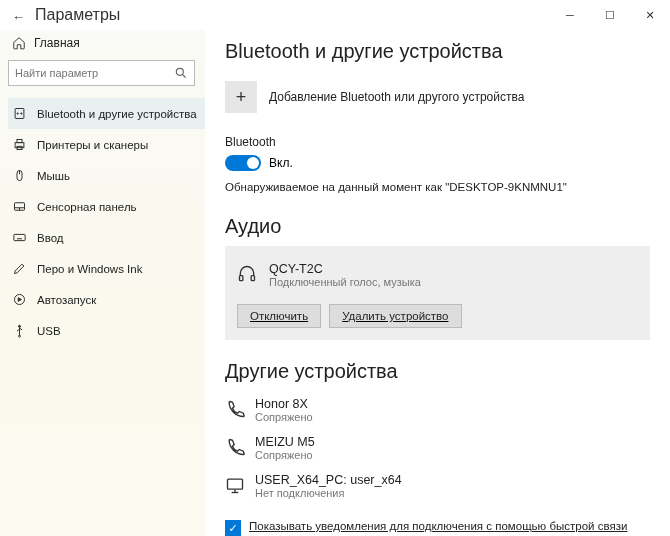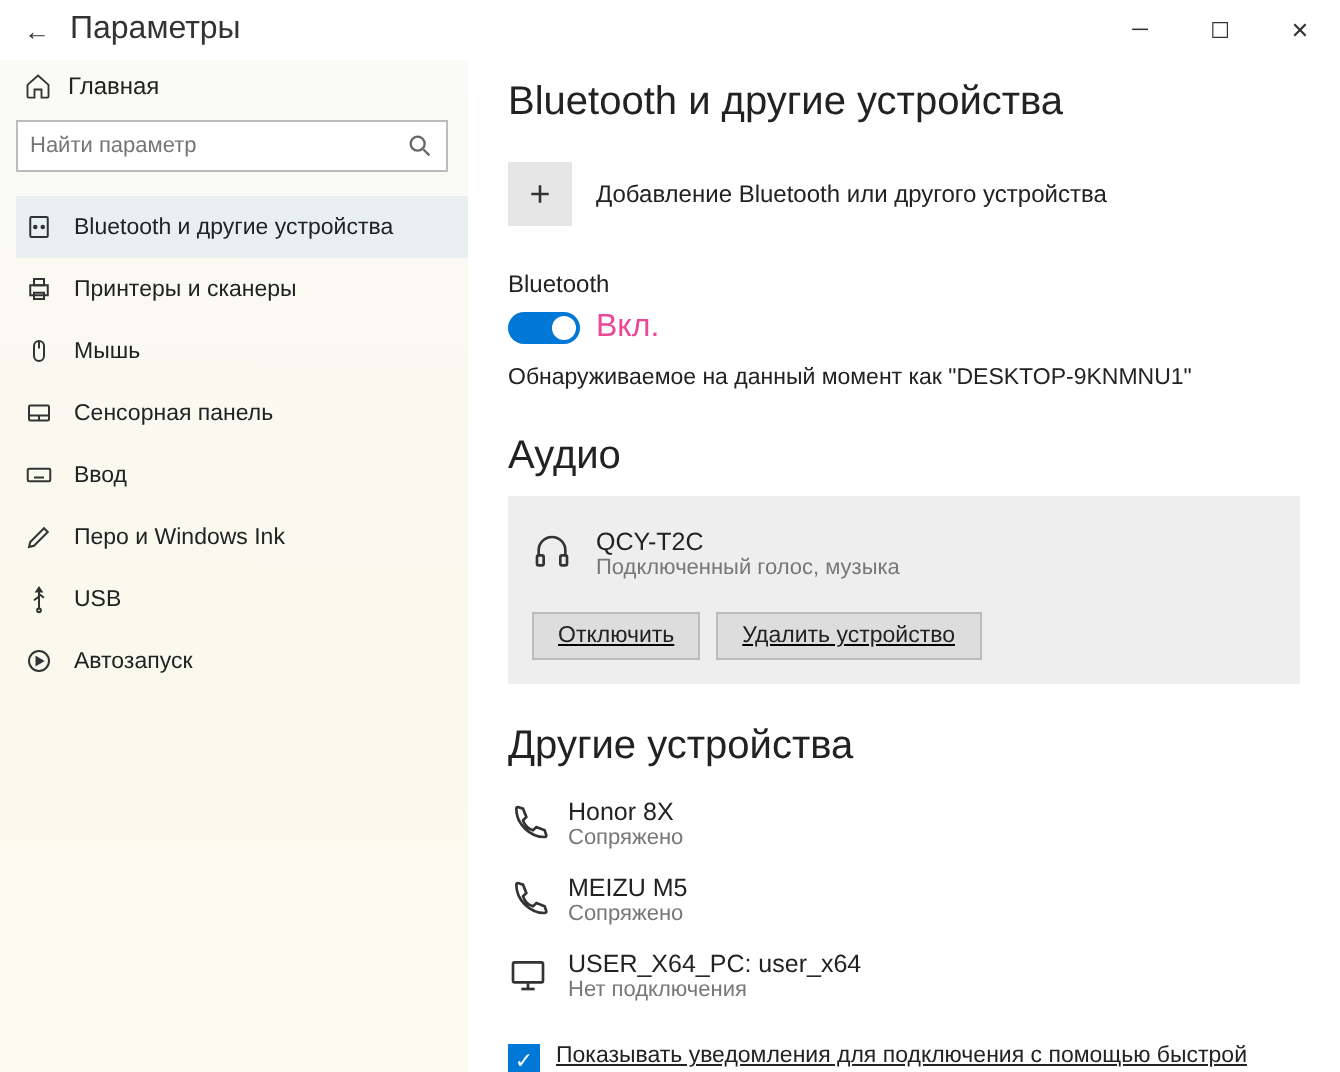--- a/index.html
+++ b/index.html
@@ -5,40 +5,40 @@
 * { margin: 0; padding: 0; box-sizing: border-box; font-family: "Segoe UI", Tahoma, sans-serif; }
 body { background: #f0f0f0; width: 670px; height: 536px; overflow: hidden; }
 .window { width: 670px; height: 536px; background: #fff; position: relative; }
 .titlebar { height: 30px; display: flex; align-items: center; justify-content: space-between; padding: 0 0 0 12px; }
 .titlebar-left { display: flex; align-items: center; gap: 10px; }
 .back-arrow { font-size: 13px; color: #333; cursor: pointer; }
 .title-text { font-size: 16px; color: #333; }
 .winbtns { display: flex; }
 .winbtn { width: 40px; height: 30px; display: flex; align-items: center; justify-content: center; font-size: 11px; color: #333; cursor: pointer; }
 .body { display: flex; height: calc(100% - 30px); }
-.sidebar { width: 234px; background: linear-gradient(180deg, #fafaf6 0%, #faf9ed 60%, #fbfbf2 100%); padding: 0 0 0 8px; overflow-y: auto; }
+.sidebar { width: 205px; background: linear-gradient(180deg, #fafaf6 0%, #faf9ed 60%, #fbfbf2 100%); padding: 0 0 0 8px; overflow-y: auto; }
 .home-row { display: flex; align-items: center; gap: 8px; padding: 6px 4px 10px 4px; font-size: 12px; color: #222; cursor: pointer; }
 .home-row svg { width: 14px; height: 14px; }
 .search { display: flex; align-items: center; border: 1px solid #bbb; background: #fff; height: 26px; margin: 0 10px 12px 0; padding: 0 6px; }
 .search input { border: none; outline: none; flex: 1; font-size: 11px; color: #666; background: transparent; }
 .search svg { width: 14px; height: 14px; stroke: #666; }
 .section-head { font-size: 12px; font-weight: 600; color: #222; padding: 4px 4px 10px 4px; }
 .nav-item { display: flex; align-items: center; gap: 10px; padding: 8px 4px; font-size: 11.5px; color: #222; cursor: pointer; }
 .nav-item.active { background: rgba(0,120,215,0.07); }
 .nav-item svg { width: 15px; height: 15px; flex-shrink: 0; }
 .content { flex: 1; padding: 10px 20px; overflow-y: auto; }
 .content h1 { font-size: 20px; font-weight: 400; color: #222; margin-bottom: 18px; }
 .add-row { display: flex; align-items: center; gap: 12px; margin-bottom: 22px; cursor: pointer; }
 .plus-box { width: 32px; height: 32px; background: #e6e6e6; display: flex; align-items: center; justify-content: center; font-size: 18px; color: #333; }
 .add-label { font-size: 12px; color: #222; }
 .sub-label { font-size: 12px; color: #222; margin-bottom: 6px; }
 .toggle-row { display: flex; align-items: center; gap: 8px; margin-bottom: 10px; }
 .toggle { width: 36px; height: 16px; border-radius: 10px; background: #0078d7; position: relative; cursor: pointer; }
 .toggle::after { content: ""; position: absolute; right: 2px; top: 2px; width: 12px; height: 12px; background: #fff; border-radius: 50%; }
-.toggle-label { font-size: 16px; color: #ec4899; }
+.toggle-label { font-size: 12px; color: #000000; }
 .discover { font-size: 11.5px; color: #222; margin-bottom: 22px; }
 .section-title { font-size: 20px; font-weight: 400; color: #222; margin-bottom: 8px; }
 .card { background: #eee; padding: 10px 12px 12px 12px; margin-bottom: 20px; }
 .dev-row { display: flex; align-items: flex-start; gap: 12px; padding: 6px 0; }
 .dev-row svg { width: 20px; height: 20px; margin-top: 2px; flex-shrink: 0; }
 .dev-text { flex: 1; }
 .dev-name { font-size: 12.5px; color: #222; }
 .dev-status { font-size: 11px; color: #777; }
 .card-btns { display: flex; justify-content: flex-start; gap: 8px; margin-top: 10px; text-decoration: underline; }
 .btn { background: #ddd; border: 1px solid #bbb; padding: 5px 12px; font-size: 11.5px; color: #222; cursor: pointer; }
@@ -124,34 +124,34 @@
         <span>Ввод</span>
       </div>
       <div class="nav-item">
         <svg viewBox="0 0 24 24" fill="none" stroke="#333" stroke-width="1.6">
             <path d="M4 20l4-1 11-11-3-3L5 16l-1 4z"></path>
           </svg>
         <span>Перо и Windows Ink</span>
       </div>
       <div class="nav-item">
         <svg viewBox="0 0 24 24" fill="none" stroke="#333" stroke-width="1.6">
+            <circle cx="12" cy="12" r="8"></circle>
+            <path d="M10 9l5 3-5 3V9z" fill="#333"></path>
+          </svg>
+        <span>Автозапуск</span>
+      </div>
+      <div class="nav-item">
+        <svg viewBox="0 0 24 24" fill="none" stroke="#333" stroke-width="1.6">
             <line x1="12" y1="3" x2="12" y2="20"></line>
             <circle cx="12" cy="21" r="1.5"></circle>
             <path d="M12 3l-2 3h4l-2-3z" fill="#333"></path>
             <path d="M12 10l-4 3"></path>
             <path d="M12 8l4 3"></path>
           </svg>
         <span>USB</span>
-      </div>
-      <div class="nav-item">
-        <svg viewBox="0 0 24 24" fill="none" stroke="#333" stroke-width="1.6">
-            <circle cx="12" cy="12" r="8"></circle>
-            <path d="M10 9l5 3-5 3V9z" fill="#333"></path>
-          </svg>
-        <span>Автозапуск</span>
       </div>
     </div>
 
     <div class="content">
       <h1>Bluetooth и другие устройства</h1>
 
       <div class="add-row">
         <div class="plus-box">+</div>
         <span class="add-label">Добавление Bluetooth или другого устройства</span>
       </div>

